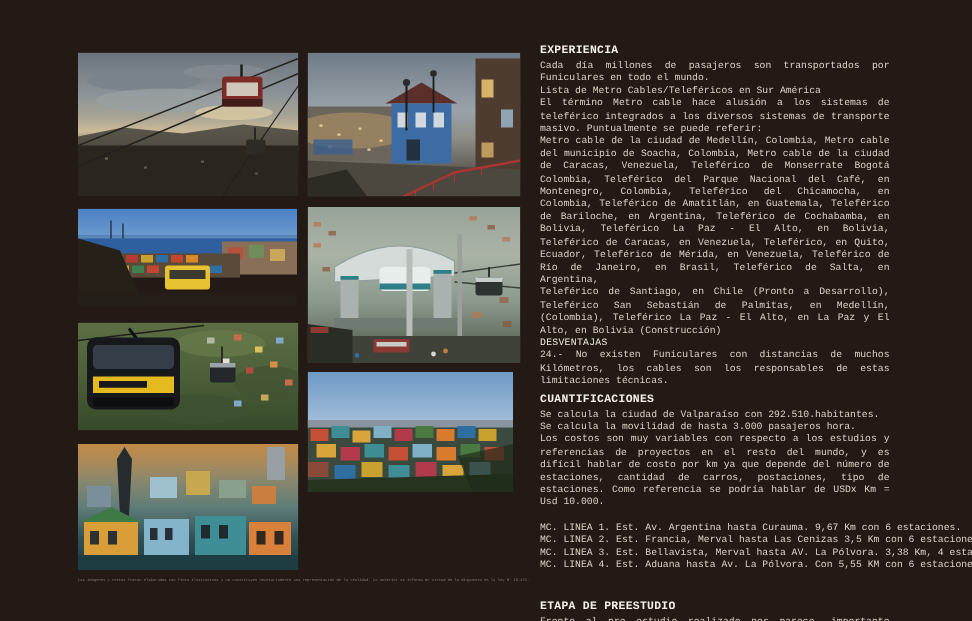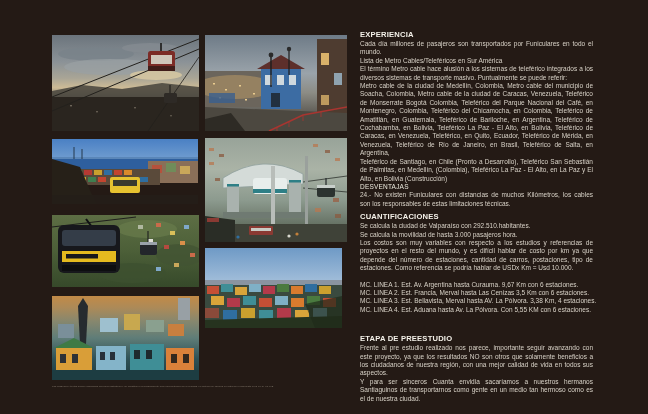--- a/index.html
+++ b/index.html
@@ -1,17 +1,17 @@
 <!DOCTYPE html>
 <html><head>
 <meta charset="utf-8">
 <style>
   html,body{margin:0;padding:0;background:#17100c;}
   .page{position:relative;width:648px;height:414px;background:#241a15;overflow:hidden;
-        font-family:Liberation Sans, sans-serif;}
+        font-family:Liberation Mono, monospace;}
   
   .ph{position:absolute;overflow:hidden;}
   .ph svg{display:block;width:100%;height:100%;}
   #ph1{left:52px;top:35px;width:147px;height:96px;}
   #ph2{left:205px;top:35px;width:142px;height:96px;}
   #ph3{left:52px;top:139px;width:146px;height:65px;}
   #ph4{left:205px;top:138px;width:142px;height:104px;}
   #ph5{left:52px;top:215px;width:147px;height:72px;}
   #ph6{left:52px;top:296px;width:147px;height:84px;}
   #ph7{left:205px;top:248px;width:137px;height:80px;}

